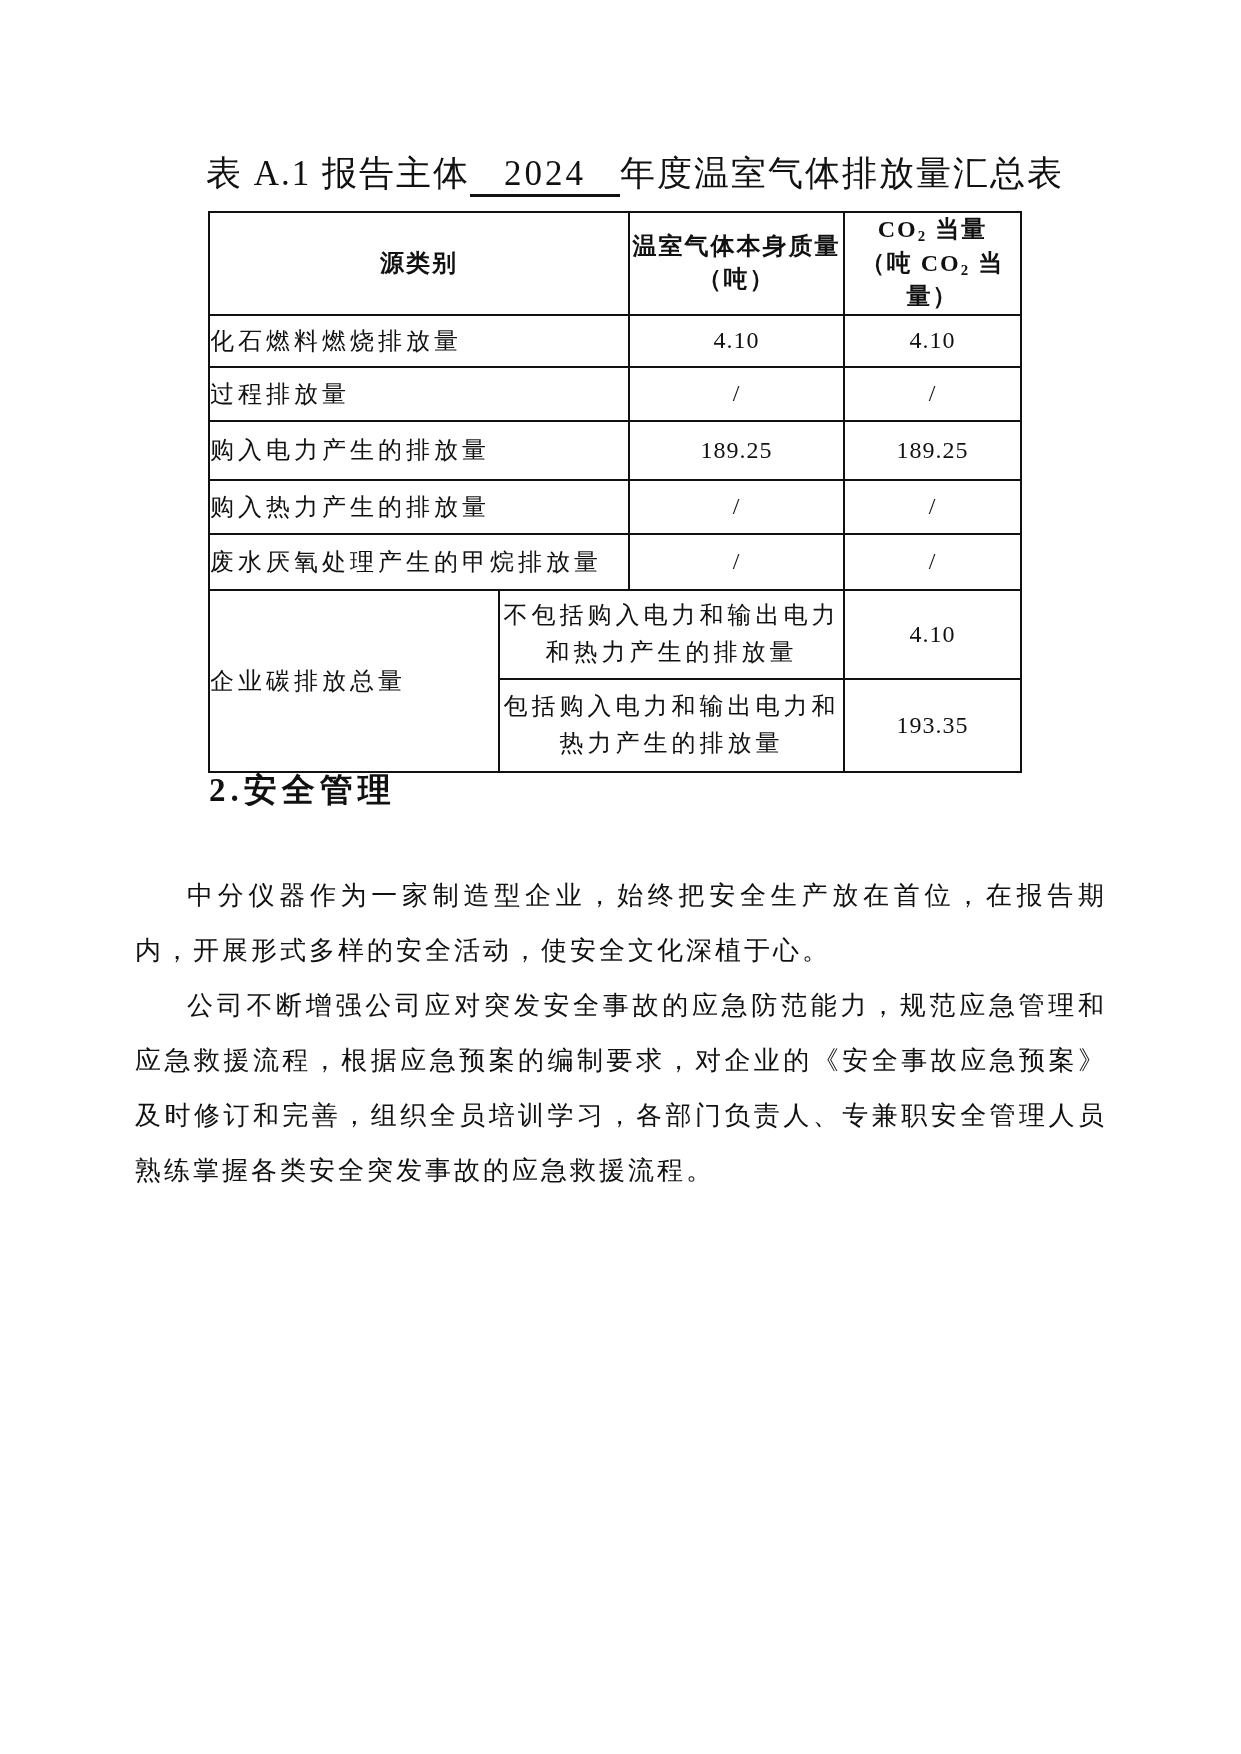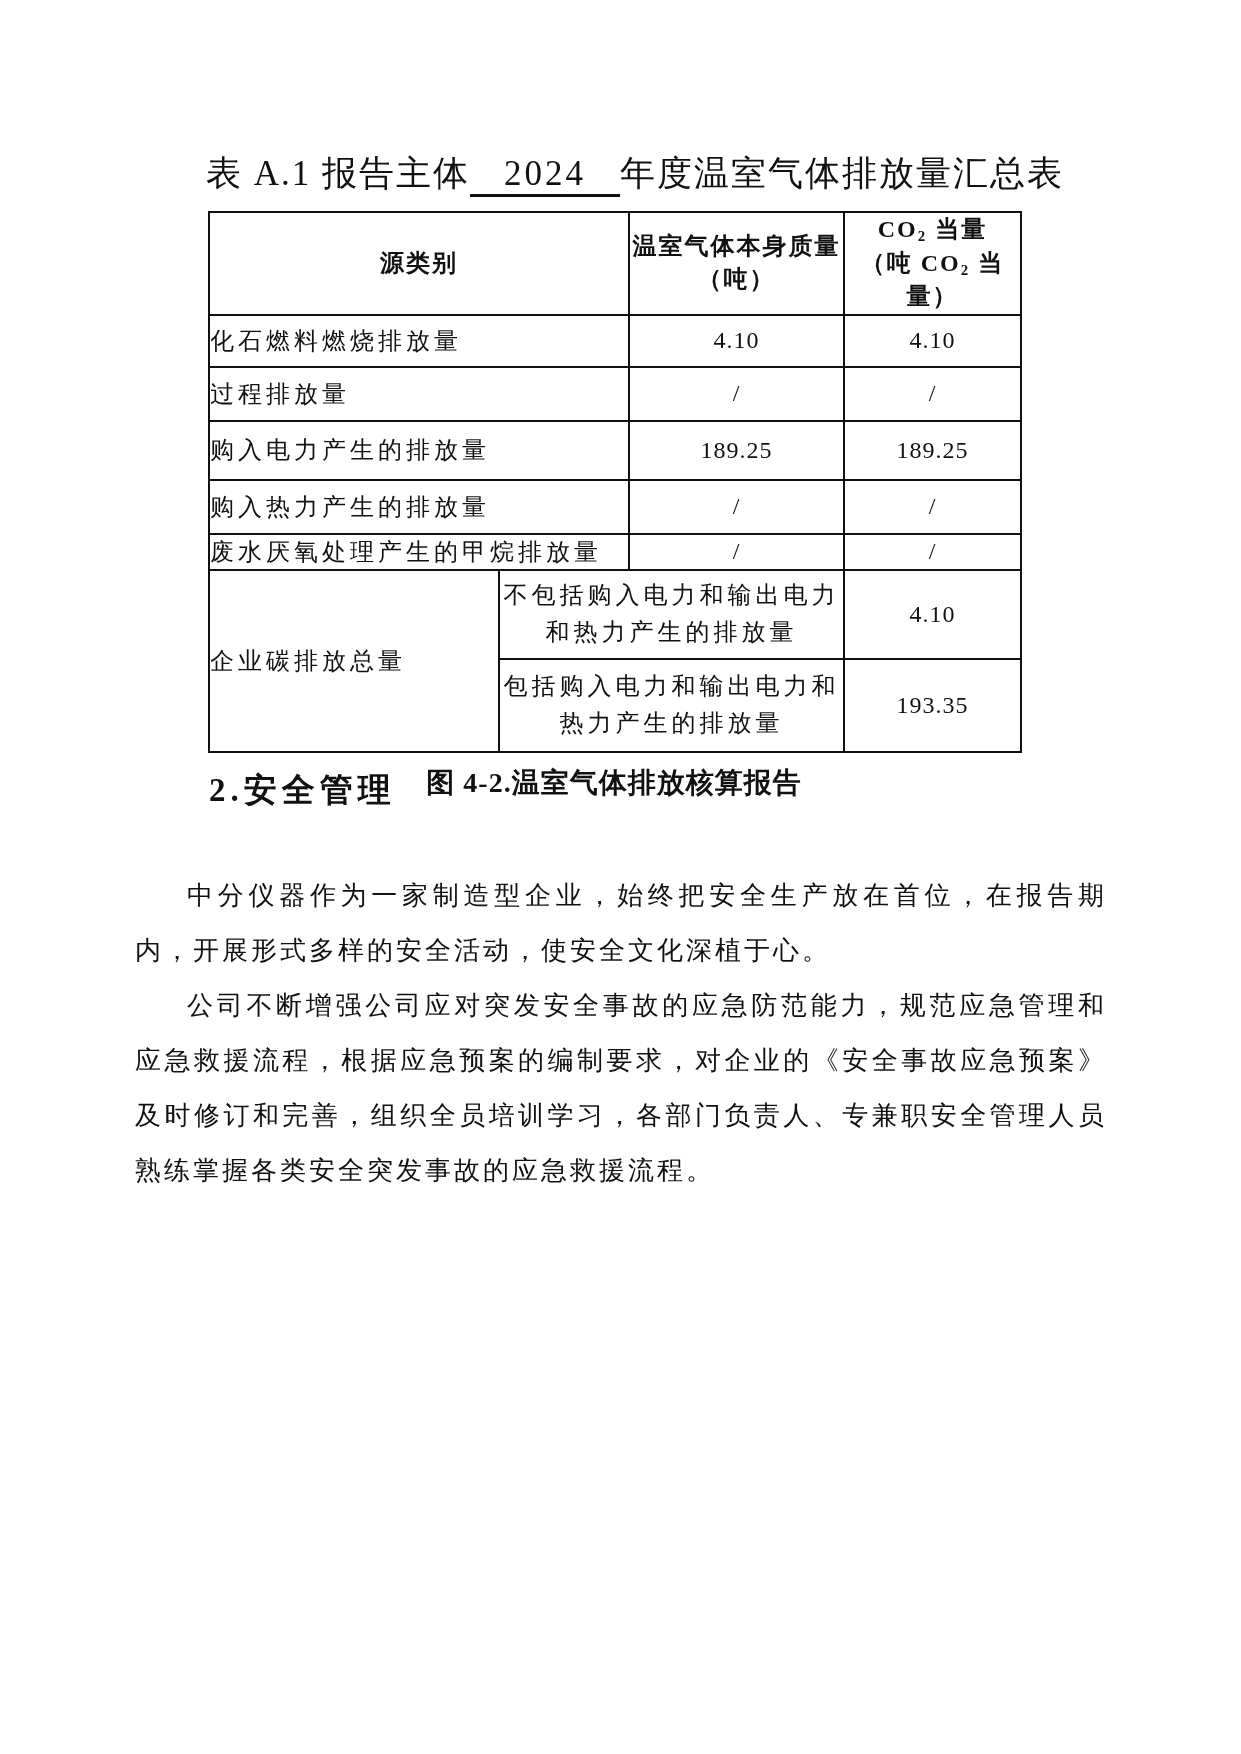--- a/index.html
+++ b/index.html
@@ -171,40 +171,39 @@
         <td class="num-cell">189.25</td>
         <td class="num-cell">189.25</td>
       </tr>
 
       <tr style="height:54px">
         <td colspan="2" class="label-cell">购入热力产生的排放量</td>
         <td class="num-cell">/</td>
         <td class="num-cell">/</td>
       </tr>
 
-      <tr style="height:36px">
+      <tr style="height:56px">
         <td colspan="2" class="label-cell">废水厌氧处理产生的甲烷排放量</td>
         <td class="num-cell">/</td>
         <td class="num-cell">/</td>
       </tr>
 
       <tr style="height:89px">
         <td rowspan="2" class="label-cell">企业碳排放总量</td>
         <td colspan="2" class="desc-cell">不包括购入电力和输出电力和热力产生的排放量</td>
         <td class="num-cell">4.10</td>
       </tr>
 
       <tr style="height:93px">
         <td colspan="2" class="desc-cell">包括购入电力和输出电力和热力产生的排放量</td>
         <td class="num-cell">193.35</td>
       </tr>
     </tbody>
   </table>
 
-  <div class="figure-caption">图 4-2.温室气体排放核算报告</div>
 
   <div class="section-heading">2.安全管理</div>
 
   <div class="body-text">
     <p>中分仪器作为一家制造型企业，始终把安全生产放在首位，在报告期内，开展形式多样的安全活动，使安全文化深植于心。</p>
     <p>公司不断增强公司应对突发安全事故的应急防范能力，规范应急管理和应急救援流程，根据应急预案的编制要求，对企业的《安全事故应急预案》及时修订和完善，组织全员培训学习，各部门负责人、专兼职安全管理人员熟练掌握各类安全突发事故的应急救援流程。</p>
   </div>
 
 </div>
 

